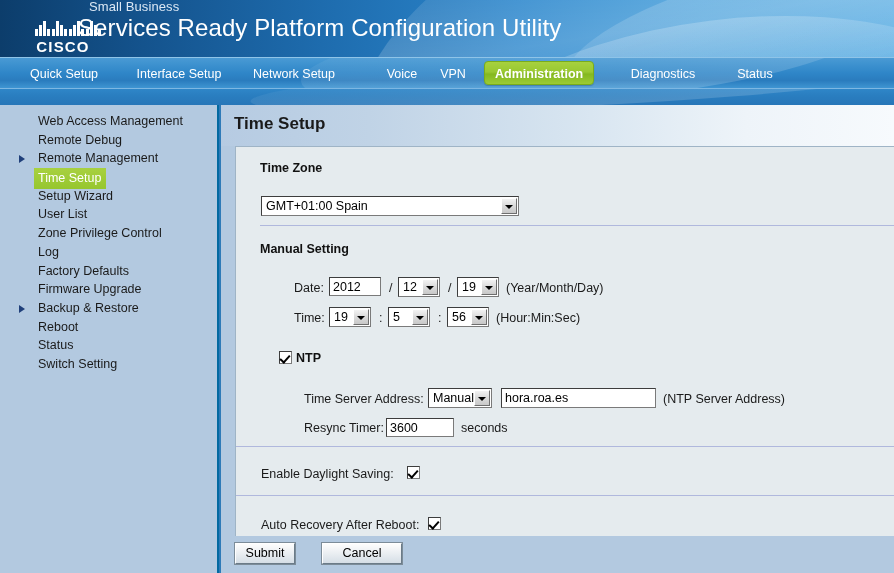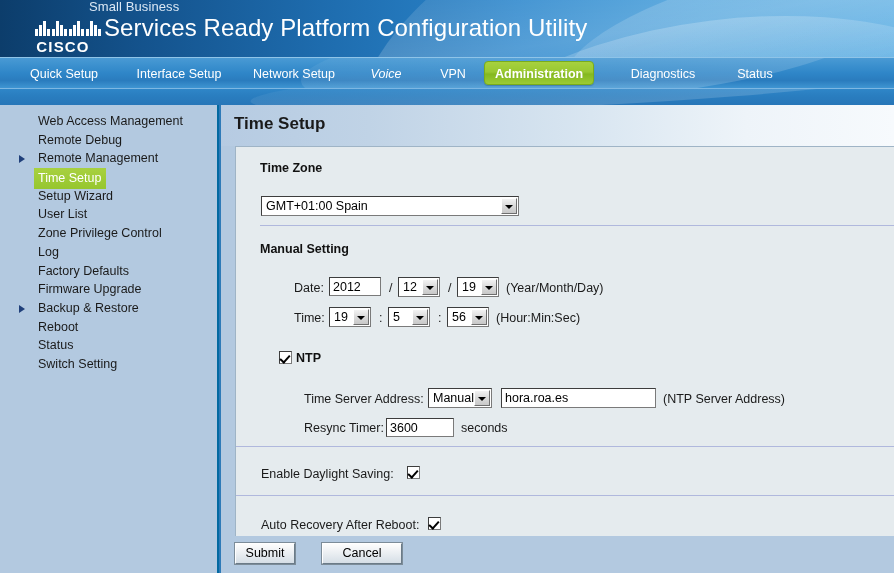--- a/index.html
+++ b/index.html
@@ -66,21 +66,21 @@
     width: 64px;
   }
 
   .hdr-small {
     position: absolute; left: 89px; top: -1px;
     font-size: 13px;
     color: #dbe8f5;
     letter-spacing: 0.1px;
   }
   .hdr-title {
-    position: absolute; left: 104px; top: 14px;
+    position: absolute; left: 78px; top: 14px;
     font-size: 24px;
     color: #ffffff;
     letter-spacing: 0.1px;
     white-space: nowrap;
   }
 
   
   .navbar {
     position: absolute; left: 0; top: 57px;
     width: 894px; height: 32px;
@@ -360,21 +360,21 @@
     <div class="hdr-small">Small Business</div>
     <div class="hdr-title">Services Ready Platform Configuration Utility</div>
   </div>
 
   <div class="navbar">
     <div class="nav-shine"></div>
     <div class="navbar-inner" id="nav-container">
         <div class="nav-item" style="left: 8px; width: 112px;">Quick Setup</div>
         <div class="nav-item" style="left: 120px; width: 118px;">Interface Setup</div>
         <div class="nav-item" style="left: 238px; width: 112px;">Network Setup</div>
-        <div class="nav-item" style="left: 350px; width: 72px; font-style: italic;">Voice</div>
+        <div class="nav-item" style="left: 366px; width: 72px;">Voice</div>
         <div class="nav-item" style="left: 422px; width: 62px;">VPN</div>
         <div class="nav-item active" style="left: 484px;">Administration</div>
         <div class="nav-item" style="left: 610px; width: 106px;">Diagnostics</div>
         <div class="nav-item" style="left: 716px; width: 78px;">Status</div>
       </div>
   </div>
   <div class="navbar-bottom">
     <div class="nbb-shine"></div>
   </div>
 

